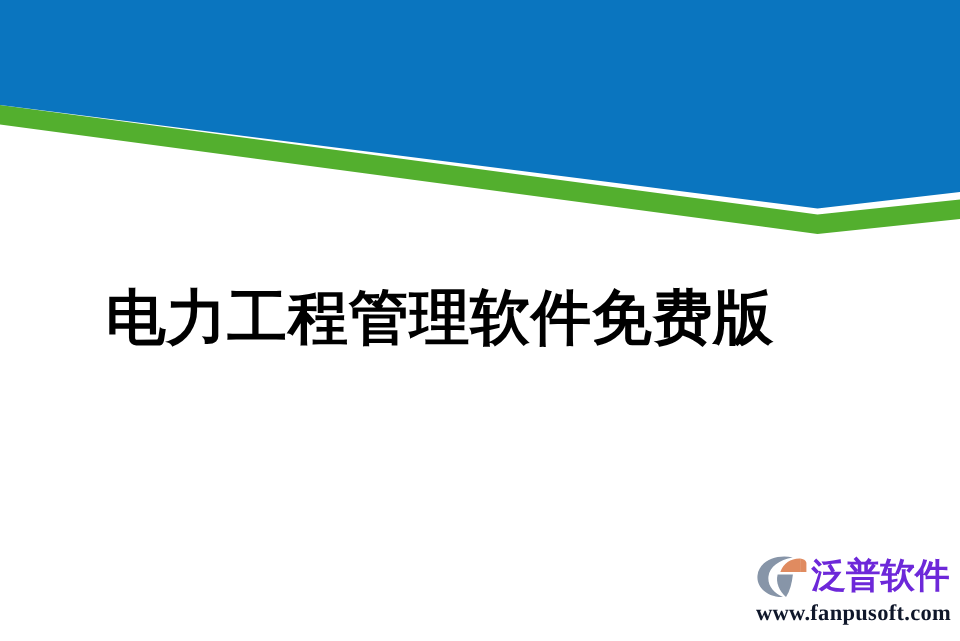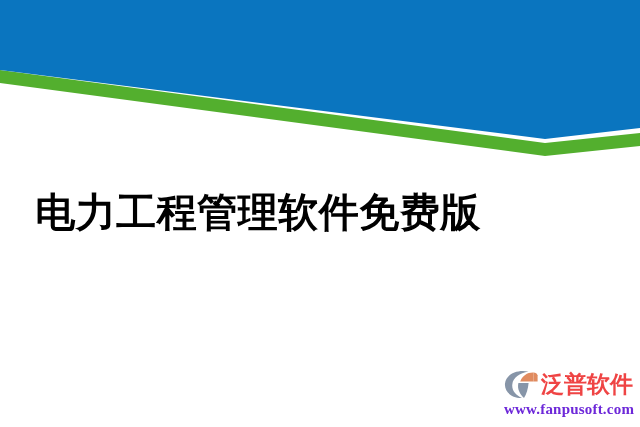--- a/index.html
+++ b/index.html
@@ -32,21 +32,21 @@
     width: 640px;
     height: 160px;
   }
 
   
   .title-block {
     position: absolute;
     left: 0;
     top: 188px;
     width: 516px;
-    text-align: center;
+    text-align: right;
   }
   .title-line {
     display: block;
     font-family: "DejaVu Sans", "Liberation Sans", sans-serif;
     font-weight: bold;
     font-size: 40px;
     line-height: 48px;
     color: #000000;
     letter-spacing: 0.5px;
     white-space: nowrap;
@@ -74,31 +74,31 @@
   .logo-mark svg {
     display: block;
     width: 34px;
     height: 30px;
   }
   .logo-wordmark {
     font-family: "DejaVu Sans", "Liberation Sans", sans-serif;
     font-weight: bold;
     font-size: 23px;
     line-height: 26px;
-    color: #ef4444;
+    color: #6d28d9;
     white-space: nowrap;
     letter-spacing: 0px;
   }
   .logo-url {
     margin-top: 1px;
     font-family: "Liberation Serif", "DejaVu Serif", serif;
     font-weight: bold;
     font-size: 15px;
     line-height: 17px;
-    color: #6d28d9;
+    color: #0f172a;
     letter-spacing: 0.2px;
     white-space: nowrap;
     text-align: left;
   }
 </style>
 </head>
 <body>
 
 <div id="slide">
 

